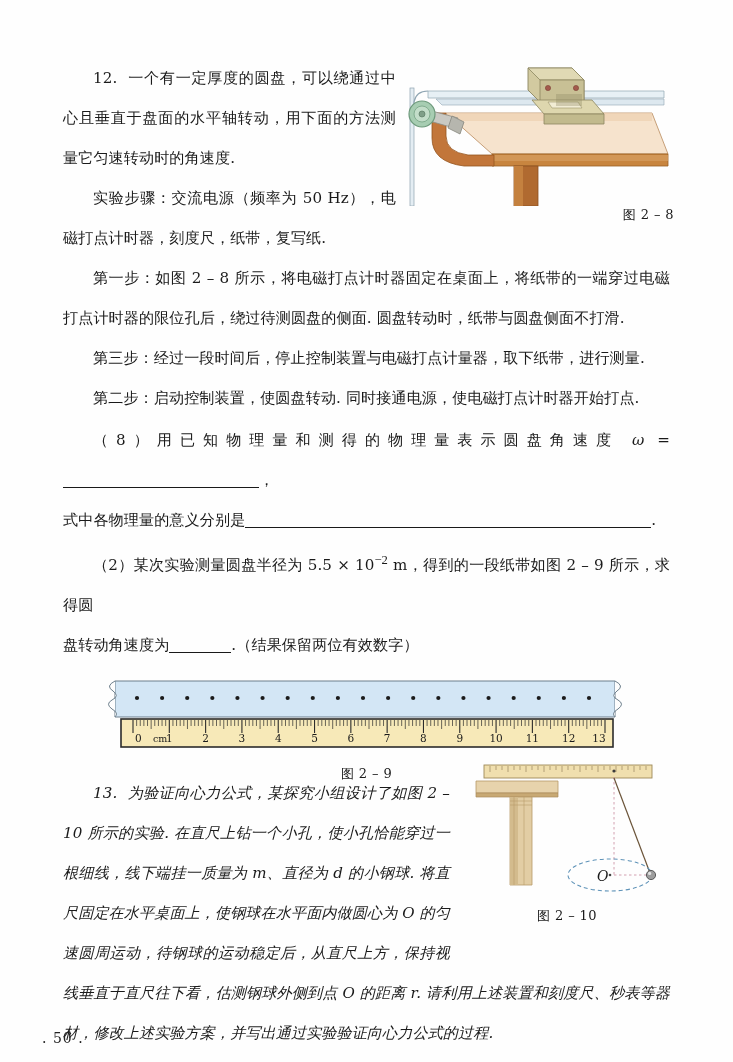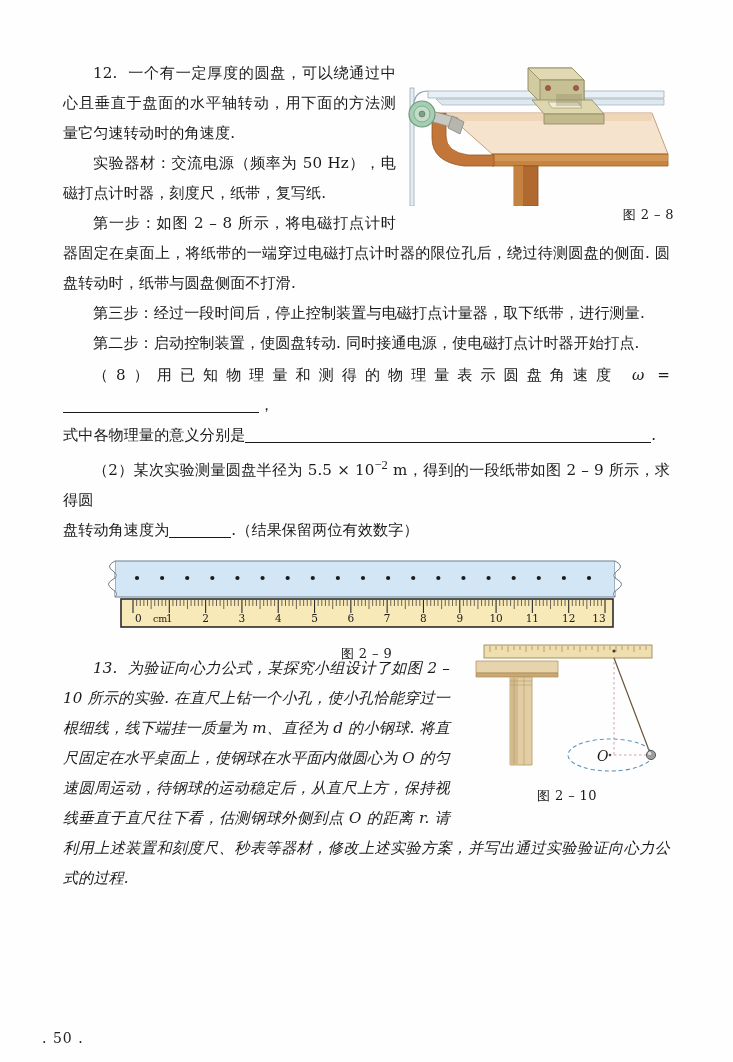--- a/index.html
+++ b/index.html
@@ -19,21 +19,21 @@
     overflow: hidden;
   }
   .content {
     position: absolute;
     left: 63px;
     top: 58px;
     width: 607px;
   }
   .para {
     font-size: 15.1px;
-    line-height: 30px;
+    line-height: 40px;
     text-align: justify;
     text-justify: inter-ideograph;
     letter-spacing: 0.1px;
   }
   .indent { text-indent: 30px; }
   .itl { font-style: italic; font-family: "DejaVu Serif","Liberation Serif",serif; }
   .num { font-family: "Liberation Serif","DejaVu Serif",serif; }
   .blank-long {
     display: inline-block;
     border-bottom: 1px solid #1a1a1a;
@@ -143,21 +143,21 @@
         <div class="fig-cap cap">图 2 – 8</div>
       </div>
     </div>
 
     <div class="para indent">
       <span>12.</span>
       &nbsp;<span>一个有一定厚度的圆盘，可以绕通过中心且垂直于盘面的水平轴转动，用下面的方法测量它匀速转动时的角速度.</span>
     </div>
 
     <div class="para indent">
-      <span>实验器材：</span><span>交流电源（频率为 50 Hz），电磁打点计时器，刻度尺，纸带，复写纸.</span>
+      <span>实验步骤：</span><span>交流电源（频率为 50 Hz），电磁打点计时器，刻度尺，纸带，复写纸.</span>
     </div>
 
 
     <div class="para indent">第一步：如图 2 – 8 所示，将电磁打点计时器固定在桌面上，将纸带的一端穿过电磁打点计时器的限位孔后，绕过待测圆盘的侧面. 圆盘转动时，纸带与圆盘侧面不打滑.</div>
     <div class="para indent">第三步：经过一段时间后，停止控制装置与电磁打点计量器，取下纸带，进行测量.</div>
     <div class="para indent">第二步：启动控制装置，使圆盘转动. 同时接通电源，使电磁打点计时器开始打点.</div>
 
     <div class="clearer"></div>
 
     <div class="para indent" style="margin-top:2px;">

